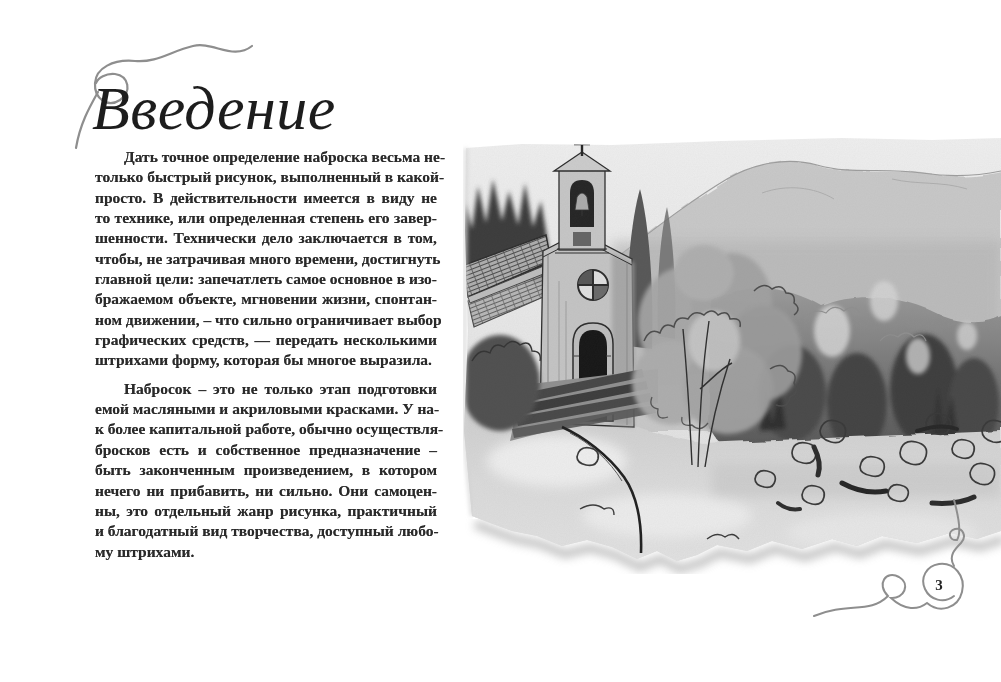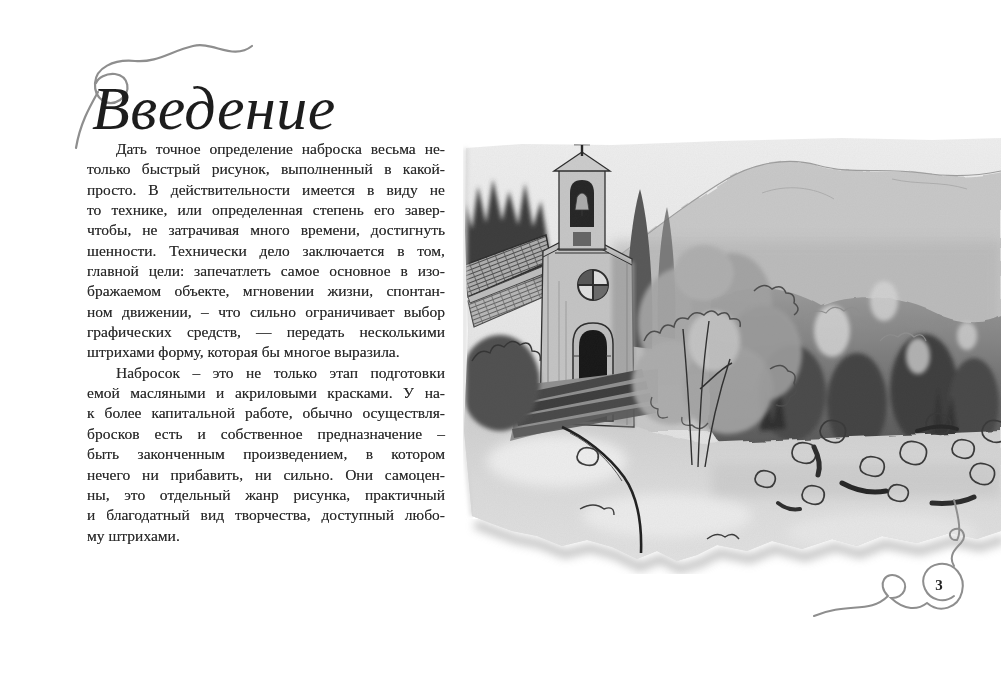--- a/index.html
+++ b/index.html
@@ -15,21 +15,21 @@
     font-family:"Liberation Serif", serif;
     font-style:italic;font-weight:500;
     font-size:62px;line-height:1.1;color:#1d1d1d;letter-spacing:.5px;
   }
   
   .text-column{
     position:absolute;left:87px;top:139px;width:358px;
     color:#2a2a2a;font-size:15.5px;
     text-shadow:0 0 .4px rgba(20,20,20,.55);
   }
-  .para{margin:0;}
+  .para{margin:8px;font-weight:bold;}
   .tline{
     line-height:20.35px;height:20.35px;white-space:nowrap;
     text-align:justify;text-align-last:justify;
   }
   .tline.last{text-align-last:left;}
   .tline.first{text-indent:29px;}
   
   .illustration{position:absolute;left:462px;top:131px;width:539px;height:448px;margin:0;}
   .illustration svg{display:block;}
   
@@ -51,22 +51,22 @@
   </svg>
 
   <h1 class="page-title">Введение</h1>
 
   <section class="text-column">
       <div class="para">
         <div class="tline first">Дать точное определение наброска весьма не-</div>
         <div class="tline">только быстрый рисунок, выполненный в какой-</div>
         <div class="tline">просто. В действительности имеется в виду не</div>
         <div class="tline">то технике, или определенная степень его завер-</div>
+        <div class="tline">шенности. Технически дело заключается в том,</div>
         <div class="tline">чтобы, не затрачивая много времени, достигнуть</div>
-        <div class="tline">шенности. Технически дело заключается в том,</div>
         <div class="tline">главной цели: запечатлеть самое основное в изо-</div>
         <div class="tline">бражаемом объекте, мгновении жизни, спонтан-</div>
         <div class="tline">ном движении, – что сильно ограничивает выбор</div>
         <div class="tline">графических средств, — передать несколькими</div>
         <div class="tline last">штрихами форму, которая бы многое выразила.</div>
       </div>
       <div class="para">
         <div class="tline first">Набросок – это не только этап подготовки</div>
         <div class="tline">емой масляными и акриловыми красками. У на-</div>
         <div class="tline">к более капитальной работе, обычно осуществля-</div>

